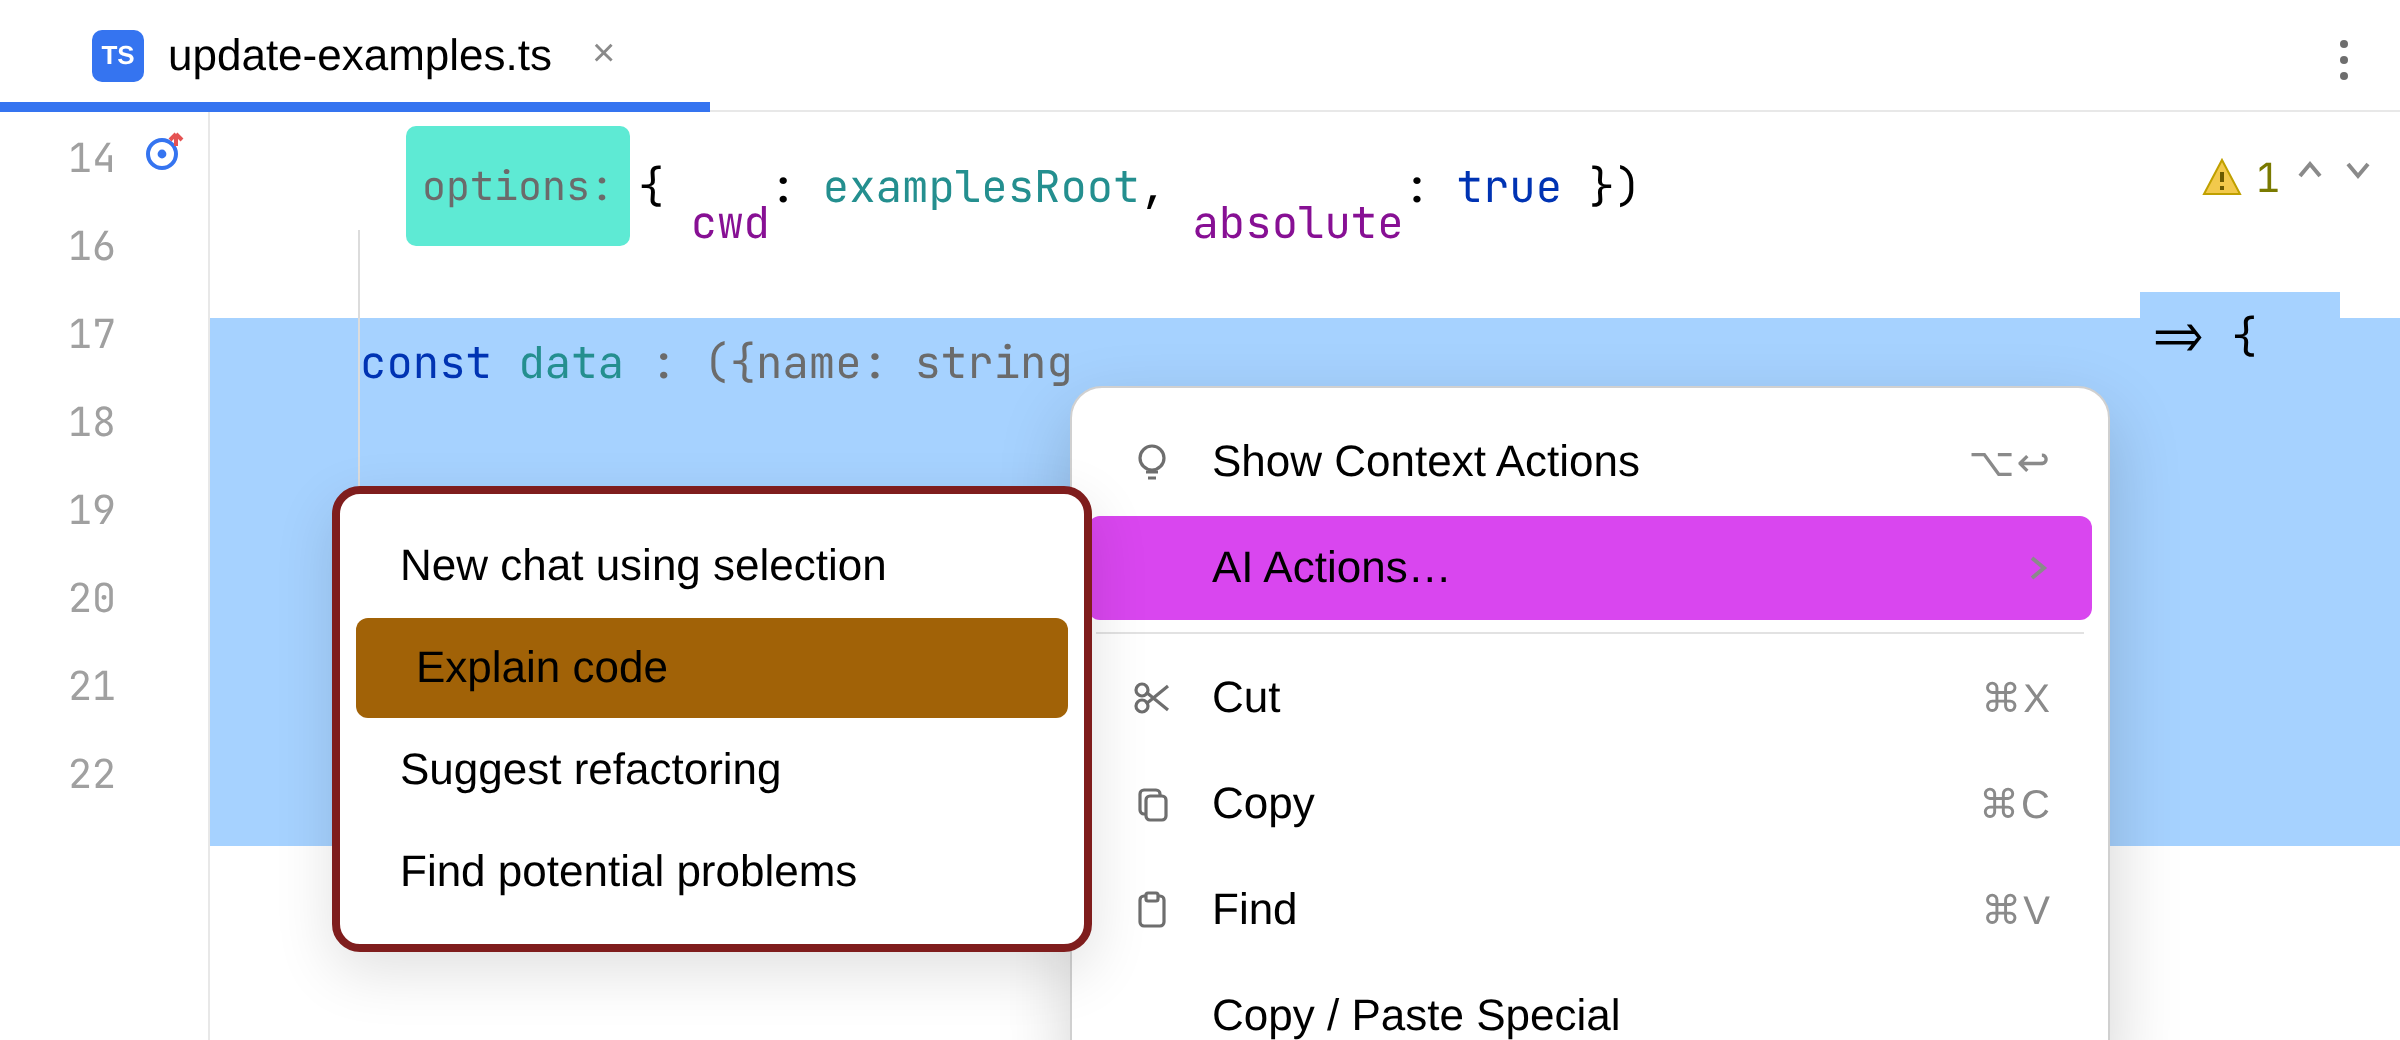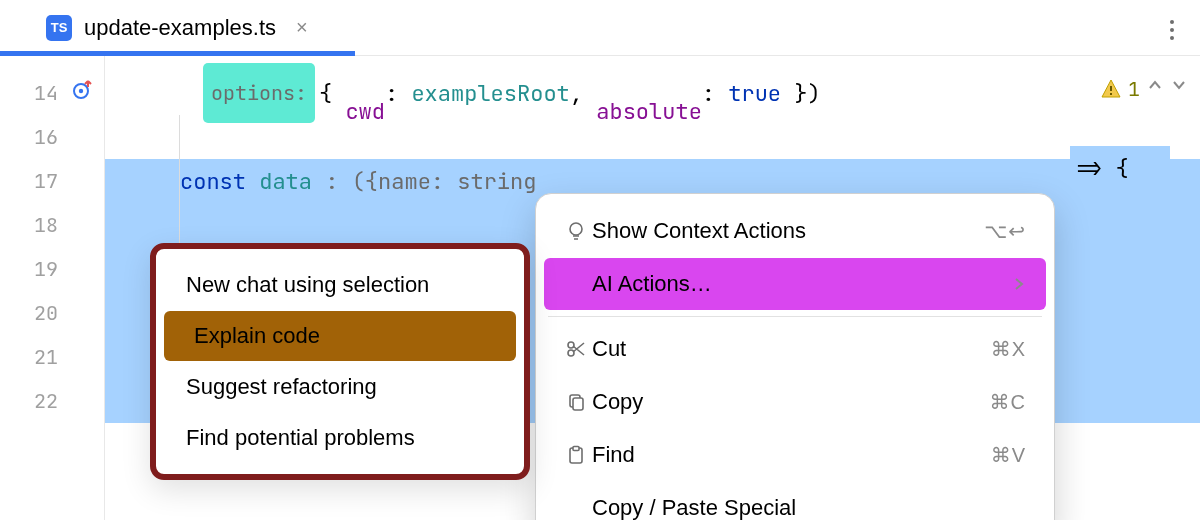--- a/index.html
+++ b/index.html
@@ -65,21 +65,21 @@
     
     .editor {
       display: flex;
       height: calc(100% - 56px);
       position: relative;
       font-family: "JetBrains Mono", "Menlo", "Consolas", monospace;
     }
     .gutter {
       width: 105px;
       border-right: 1px solid #e8e8e8;
-      padding-top: 15px;
+      padding-top: 1px;
     }
     .gutter-line {
       height: 44px;
       display: flex;
       align-items: center;
       justify-content: flex-end;
       padding-right: 46px;
       font-size: 20px;
       color: #a0a0a0;
       position: relative;
@@ -152,24 +152,24 @@
       right: 12px;
       top: 20px;
       display: flex;
       gap: 6px;
       color: #8a8a8a;
     }
     
     .submenu {
       position: absolute;
       top: 243px;
-      left: 150px;
+      left: 166px;
       width: 380px;
       background: #fff;
-      border: 6px solid #7f1d1d;
+      border: 4px solid #7f1d1d;
       border-radius: 14px;
       box-shadow: 0 10px 30px rgba(0,0,0,0.12);
       padding: 10px 0;
       z-index: 6;
     }
     .menu-item {
       height: 50px;
       display: flex;
       align-items: center;
       padding: 0 22px;
@@ -195,21 +195,21 @@
     }
     .ctx-item {
       height: 52px;
       display: flex;
       align-items: center;
       padding: 0 20px;
       font-size: 22px;
       color: #000;
       margin: 1px 8px;
       border-radius: 6px;
-      gap: 4px;
+      gap: 18px;
     }
     .ctx-item.hover { background: #d946ef; }
     .ctx-item .ctx-label { flex: 1; }
     .ctx-item .shortcut { color: #8a8a8a; font-size: 20px; letter-spacing: 1px; }
     .ctx-icon { width: 24px; display: flex; justify-content: center; color: #6e6e6e; }
     .ctx-sep { height: 1px; background: #e2e2e2; margin: 6px 12px; }
     .chevron-right { color: #8a8a8a; }
     
     .tail-arrow {
       position: absolute;

